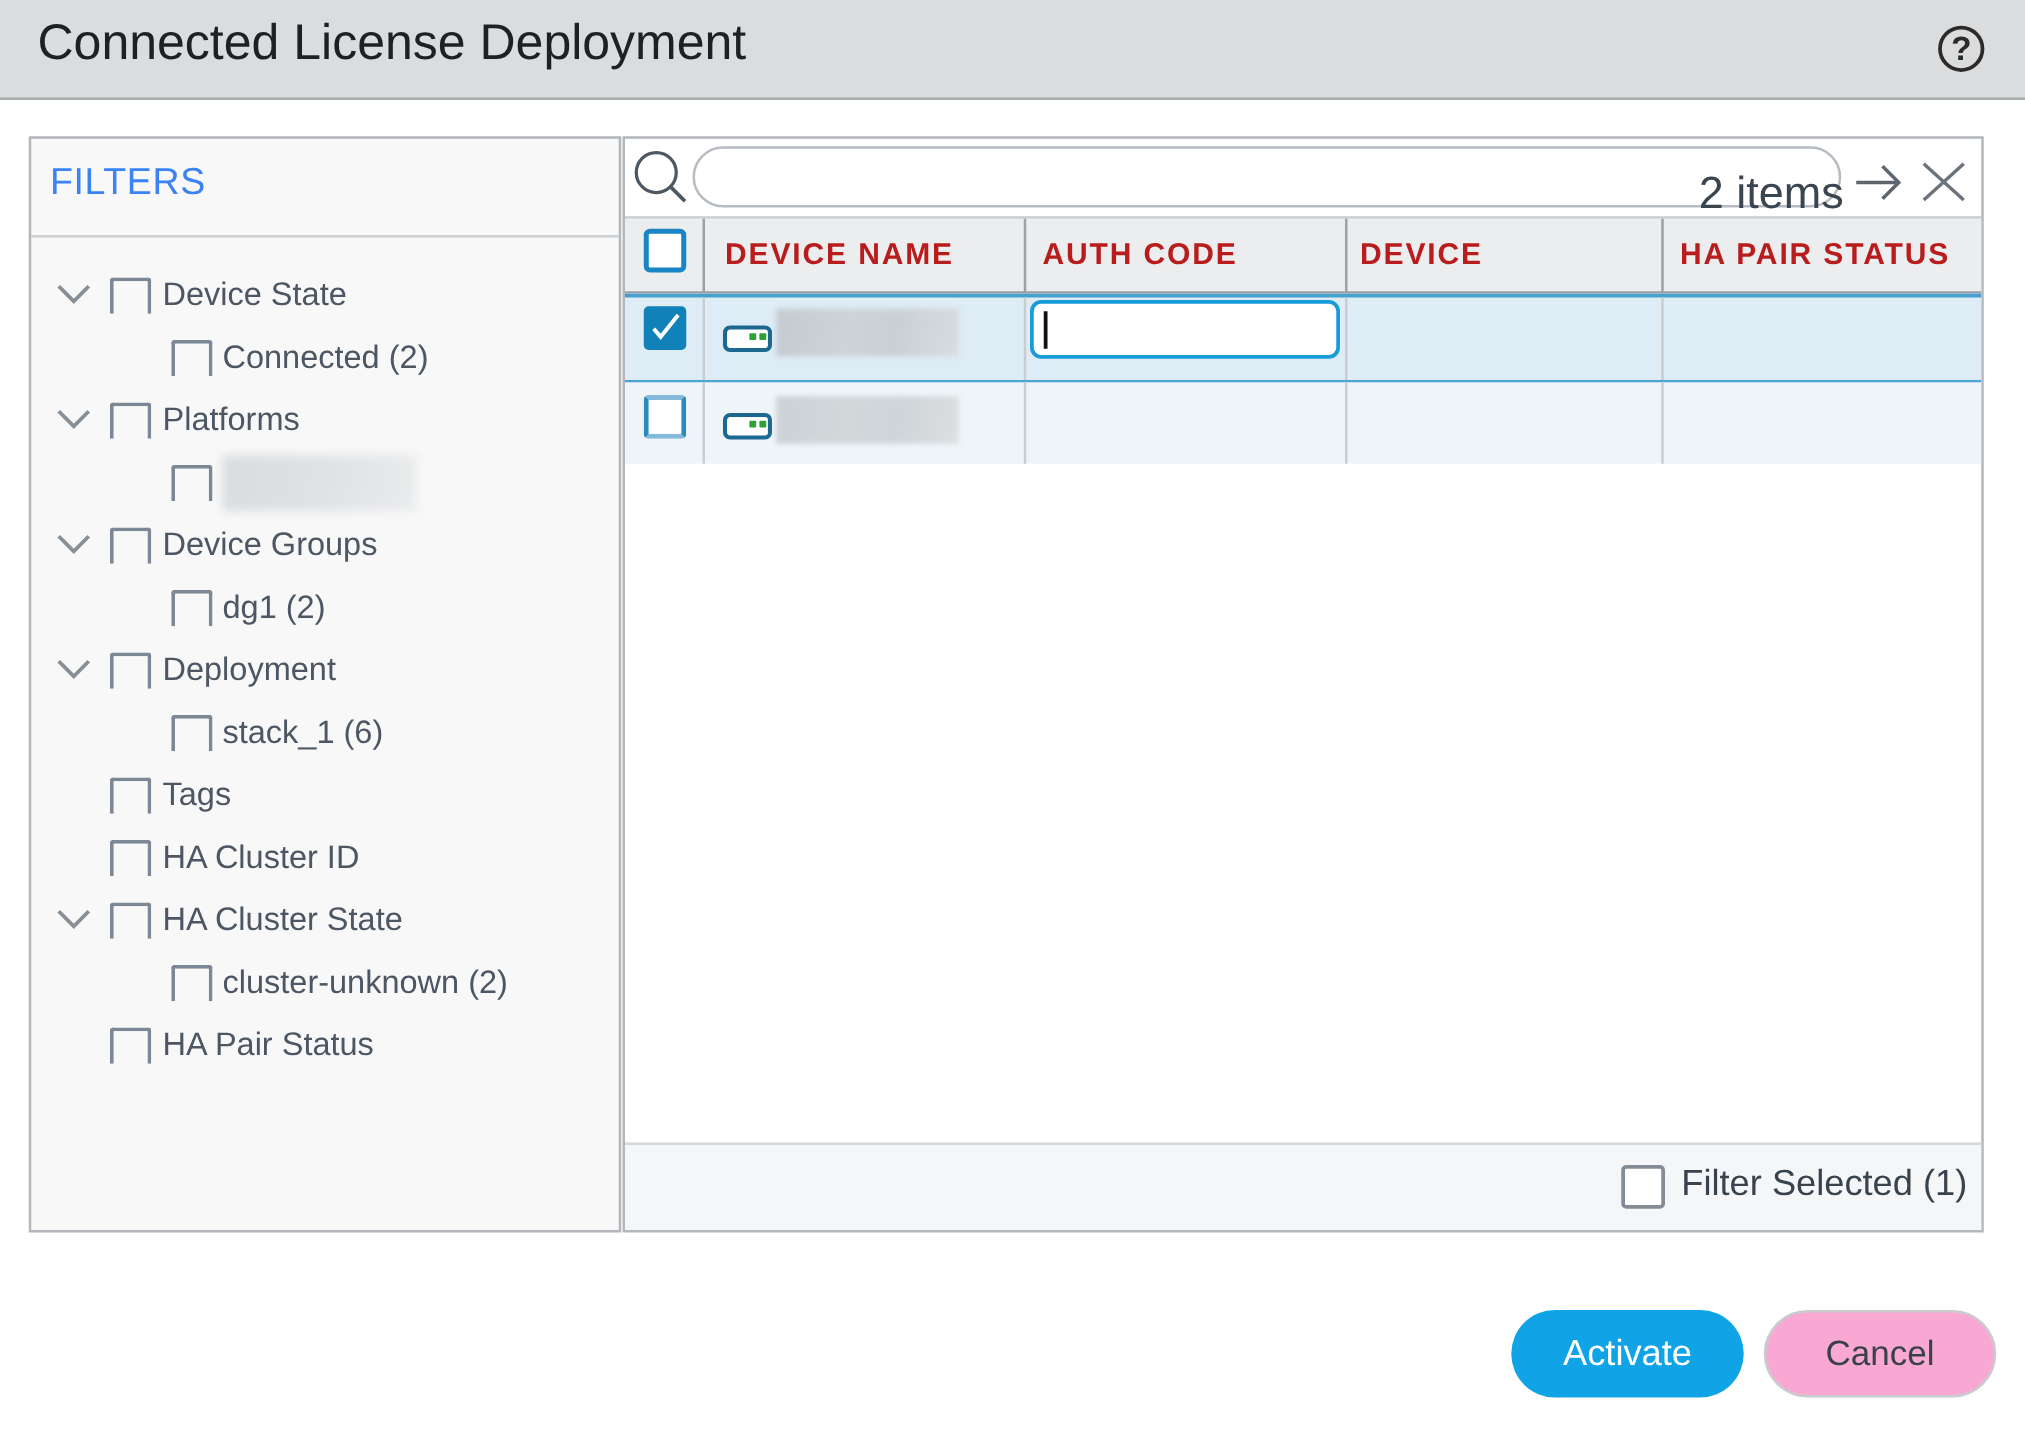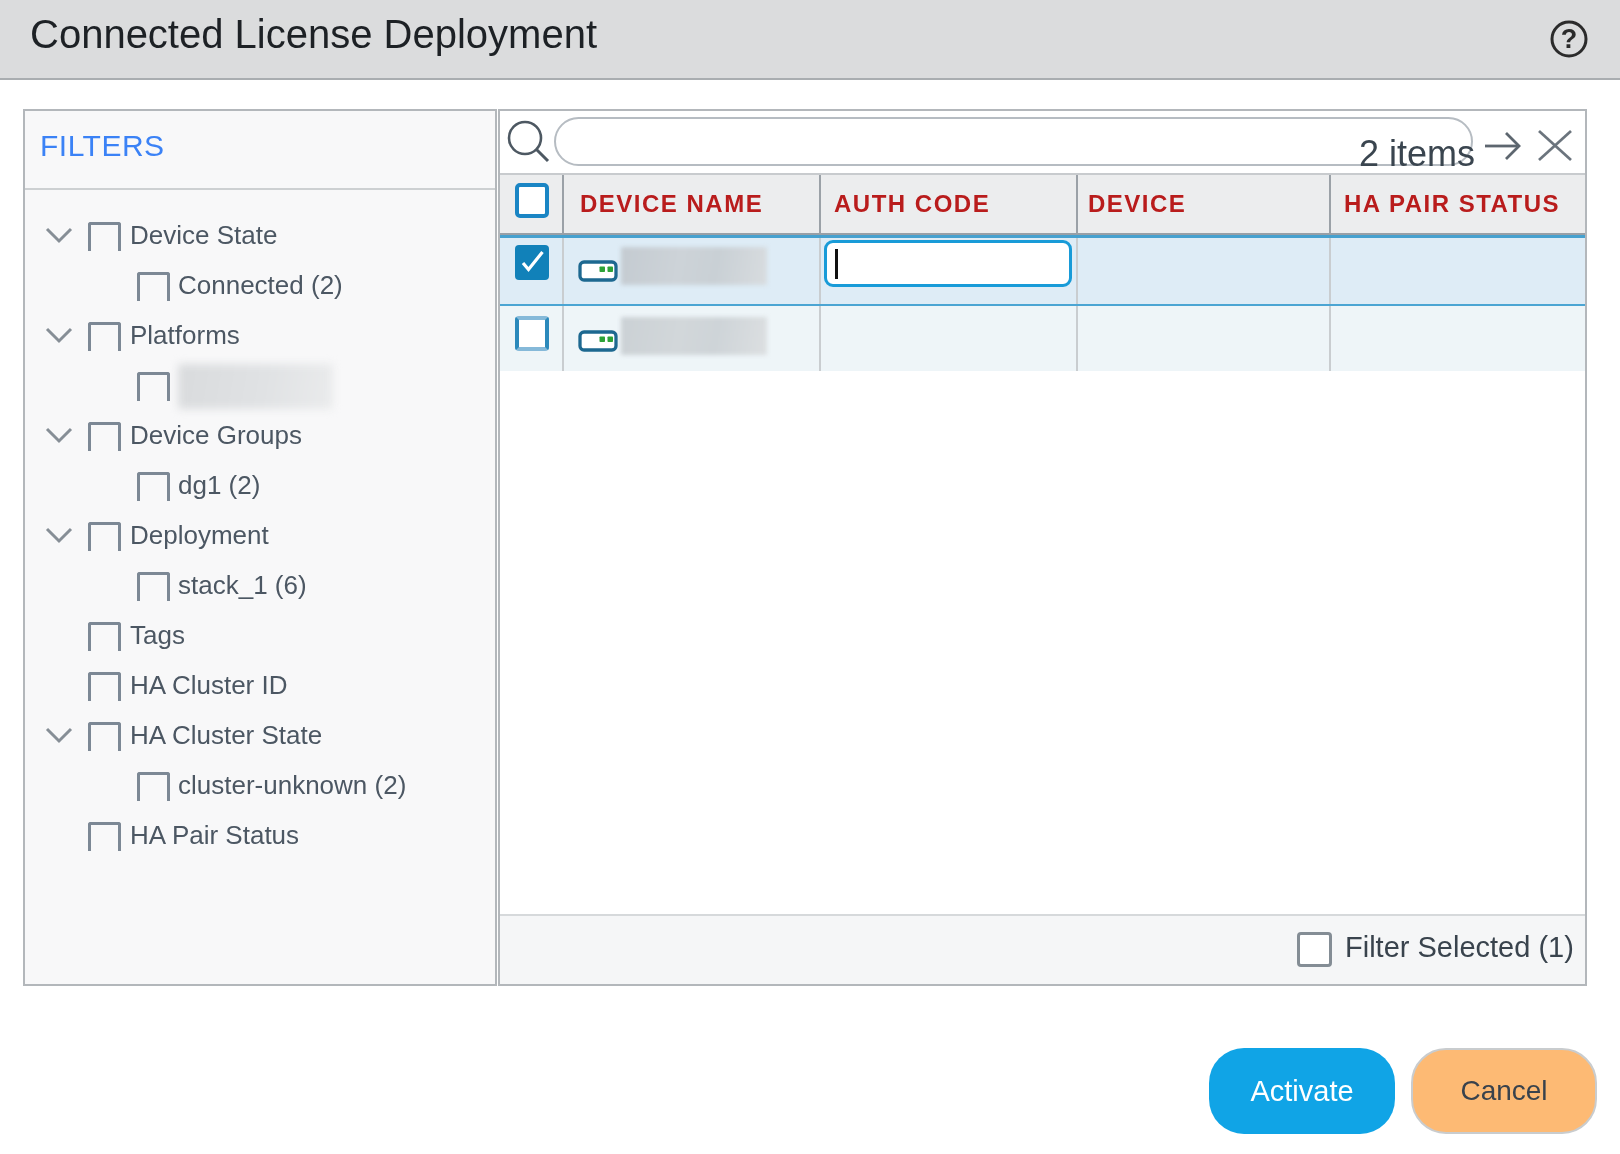--- a/index.html
+++ b/index.html
@@ -23,23 +23,23 @@
   .hdr{left:500px;top:175px;width:1085px;height:60px;background:#ecedee;border-bottom:2px solid #98a0a7;}
   .hcell{font-size:24px;line-height:24px;font-weight:bold;letter-spacing:1.5px;color:#b91c1c;top:192px;white-space:nowrap;}
   .hgrid{top:175px;width:2px;height:59px;background:#9ba1a7;}
   .row1{left:500px;top:235px;width:1085px;height:71px;background:#deecf6;border-top:3px solid #46a1cf;border-bottom:2px solid #4ba5d3;}
   .row2{left:500px;top:306px;width:1085px;height:65px;background:#eef5f8;}
   .rgrid{width:2px;background:#c9cdd0;}
   .footbar{left:500px;top:914px;width:1085px;height:70px;background:#f5f6f7;border-top:2px solid #d6d9db;}
   .fscb{left:1297px;top:932px;width:35px;height:35px;border:3px solid #848d95;border-radius:4px;background:#fff;}
   .fslabel{left:1345px;top:933px;font-size:29px;line-height:29px;color:#39434d;white-space:nowrap;}
   
-  .btn{height:86px;border-radius:35px;display:flex;align-items:center;justify-content:center;}
+  .btn{height:70px;border-radius:35px;display:flex;align-items:center;justify-content:center;}
   .activate{left:1209px;top:1048px;width:186px;font-size:29px;background:#10a4e6;color:#ffffff;}
-  .cancel{left:1411px;top:1048px;width:186px;font-size:28px;background:#fdba74;border:2px solid #c9ccce;color:#39424c;}
+  .cancel{left:1411px;top:1048px;width:186px;font-size:28px;background:#f9a8d4;border:2px solid #c9ccce;color:#39424c;}
   
   .hcb{left:515px;top:183px;width:34px;height:35px;border:4px solid #1a85c4;border-radius:5px;background:#fff;}
   .ccb{left:515px;top:245px;width:34px;height:35px;background:#1181b9;border-radius:4px;}
   .ucb{left:515px;top:316px;width:34px;height:35px;border:4px solid #85b9d9;border-left-color:#2b89bb;border-right-color:#2b89bb;border-radius:4px;background:#fff;}
   .authin{left:824px;top:240px;width:248px;height:47px;background:#fff;border:3px solid #189bd8;border-radius:9px;}
   .cursor{left:835px;top:249px;width:3px;height:30px;background:#111;}
 </style>
 </head>
 <body>
 

